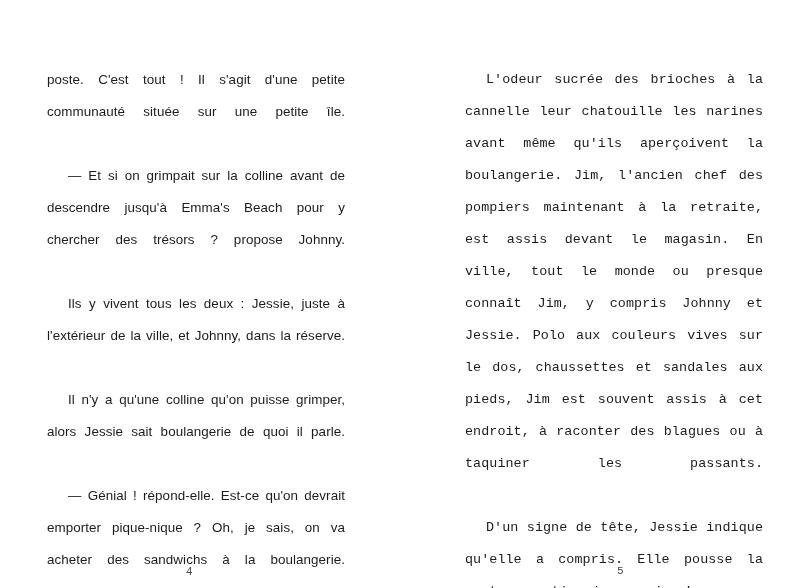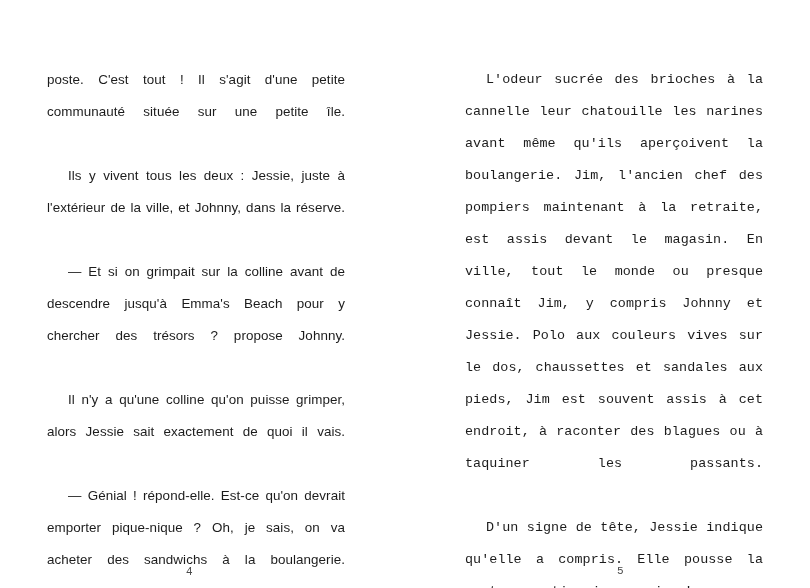--- a/index.html
+++ b/index.html
@@ -85,23 +85,23 @@
   .page-right .folio { left: 13px; }
 </style>
 </head>
 <body>
 
 <div class="spread">
 
   <div class="page page-left">
     <div class="text-col">
       <p class="no-indent">poste. C'est tout ! Il s'agit d'une petite communauté située sur une petite île.</p>
+      <p>—  Et si on grimpait sur la colline avant de descendre jusqu'à Emma's Beach pour y chercher des trésors ? propose Johnny.</p>
       <p>Ils y vivent tous les deux : Jessie, juste à l'extérieur de la ville, et Johnny, dans la réserve.</p>
-      <p>—  Et si on grimpait sur la colline avant de descendre jusqu'à Emma's Beach pour y chercher des trésors ? propose Johnny.</p>
-      <p>Il n'y a qu'une colline qu'on puisse grimper, alors Jessie sait exactement de quoi il vais.</p>
+      <p>Il n'y a qu'une colline qu'on puisse grimper, alors Jessie sait boulangerie de quoi il parle.</p>
       <p>—  Génial ! répond-elle. Est-ce qu'on devrait emporter pique-nique ? Oh, je sais, on va acheter des sandwichs à la boulangerie.</p>
 
     </div>
     <div class="folio">4</div>
   </div>
 
   <div class="page page-right">
     <div class="text-col">
       <p>L'odeur sucrée des brioches à la cannelle leur chatouille les narines avant même qu'ils aperçoivent la boulangerie. Jim, l'ancien chef des pompiers maintenant à la retraite, est assis devant le magasin. En ville, tout le monde ou presque connaît Jim, y compris Johnny et Jessie. Polo aux couleurs vives sur le dos, chaussettes et sandales aux pieds, Jim est souvent assis à cet endroit, à raconter des blagues ou à taquiner les passants.</p>
       <p>D'un signe de tête, Jessie indique qu'elle a compris. Elle pousse la porte moustiquaire, qui s'ouvre en grinçant avant de se refermer en claquant derrière elle.</p>

